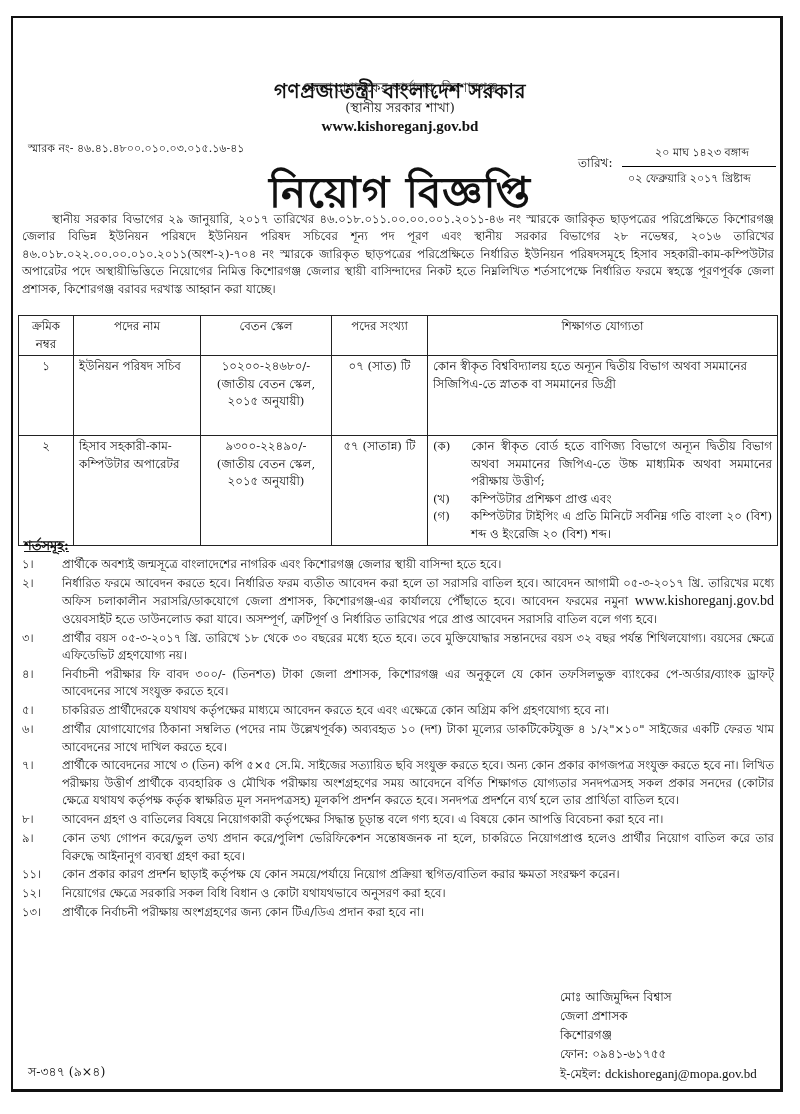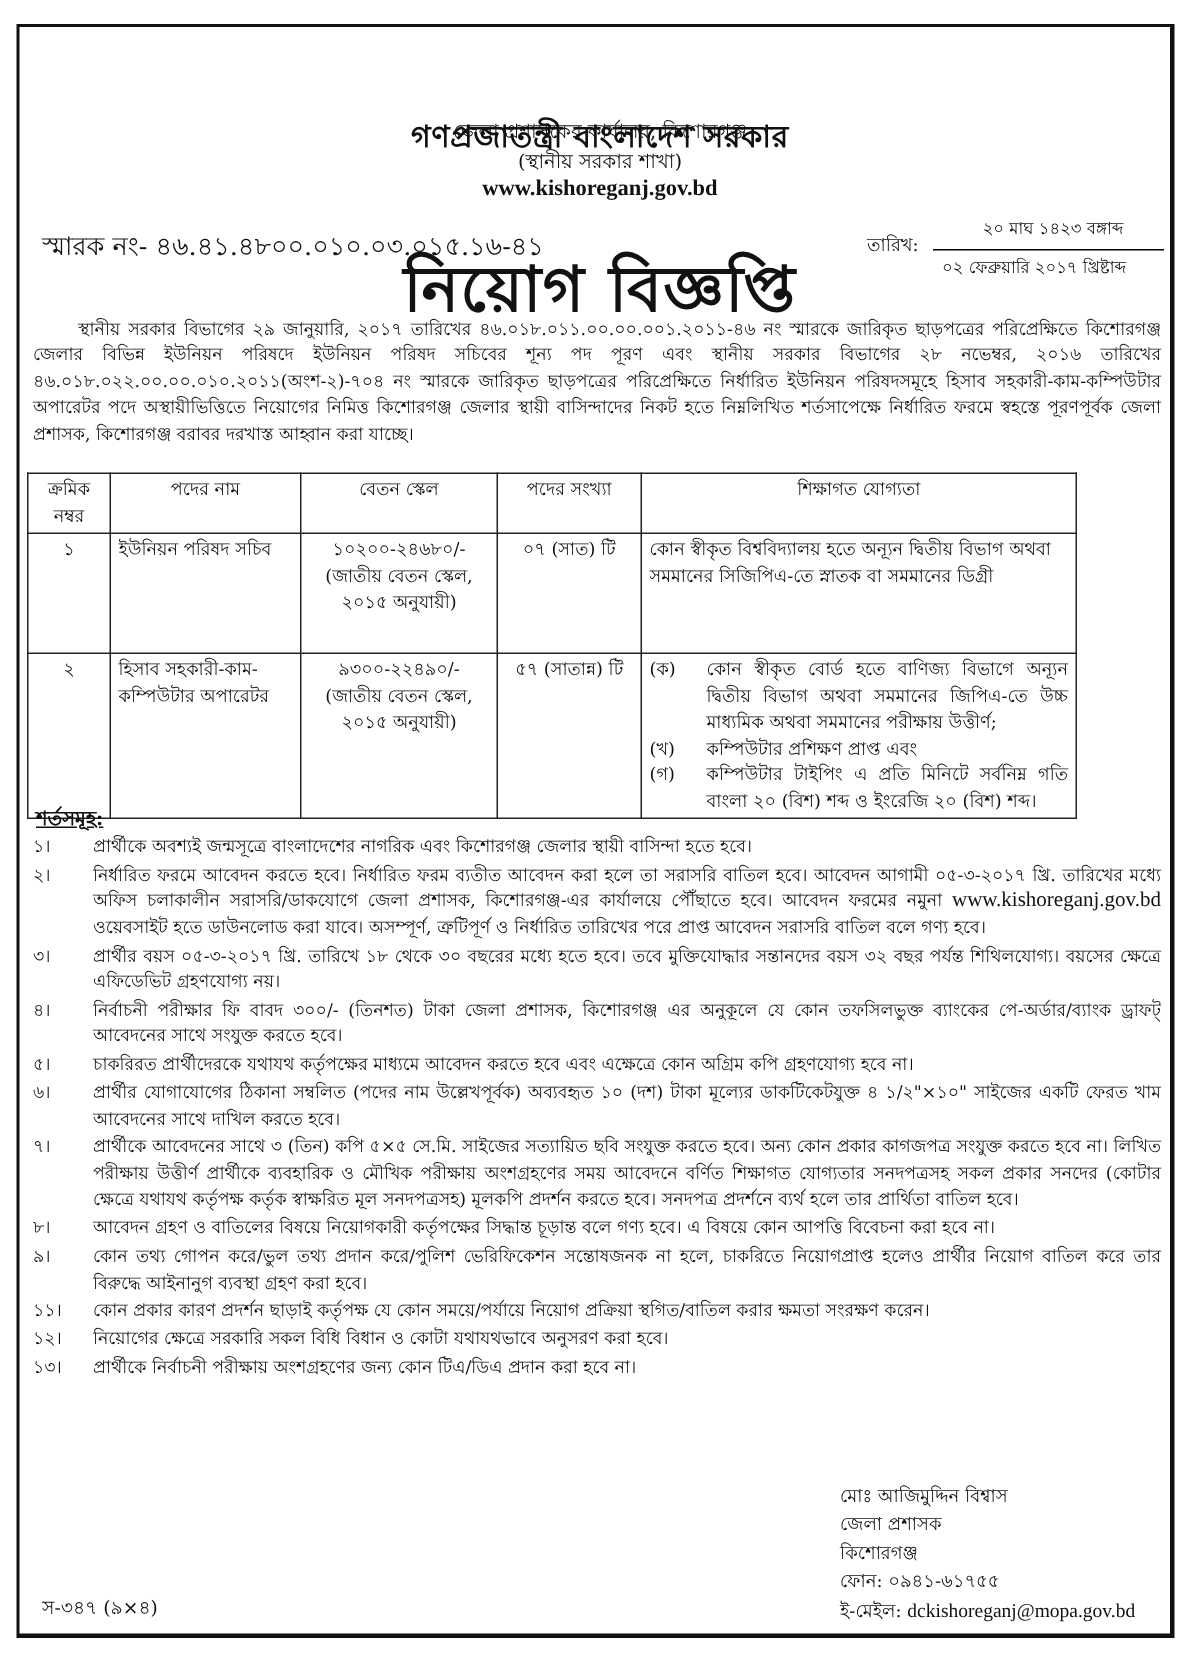--- a/index.html
+++ b/index.html
@@ -5,29 +5,29 @@
   html, body { margin: 0; padding: 0; background: #ffffff; }
   body { width: 800px; height: 1114px; position: relative; overflow: hidden;
          font-family: "DejaVu Serif", "Liberation Serif", serif; color: #111; }
   .frame { position: absolute; left: 11px; top: 16px; width: 772px; height: 1076px;
            border: 2px solid #111; border-right-width: 3px; border-bottom-width: 3px; box-sizing: border-box; }
   .center { text-align: center; position: absolute; left: 0; width: 800px; }
   .gov-title { top: 40px; font-size: 20px; font-weight: bold; letter-spacing: 0.5px; margin-top: 36px; }
   .office { top: 78px; font-size: 13px; }
   .branch { top: 98px; font-size: 13px; }
   .website { top: 118px; font-size: 15px; font-weight: bold; font-family: "Liberation Serif", serif; }
-  .memo { position: absolute; left: 28px; top: 151px; font-size: 17px; }
+  .memo { position: absolute; left: 28px; top: 140px; font-size: 11px; }
   .date-label { position: absolute; left: 578px; top: 154px; font-size: 12px; }
   .date-block { position: absolute; left: 622px; top: 144px; width: 154px; font-size: 11px; }
   .date-block .l1 { border-bottom: 1px solid #000000; padding: 0 0 3px 6px; text-align: center; }
   .date-block .l2 { padding: 3px 0 0 6px; }
   .notice-title { top: 160px; font-size: 42px; font-weight: bold; letter-spacing: 1px; }
   .intro { position: absolute; left: 22px; top: 211px; width: 752px; font-size: 11.6px; line-height: 17.4px;
            text-align: justify; text-indent: 30px; }
-  table.posts { position: absolute; left: 18px; top: 315px; width: 700px; border-collapse: collapse;
+  table.posts { position: absolute; left: 18px; top: 315px; width: 760px; border-collapse: collapse;
                 font-size: 11.8px; line-height: 17.5px; }
   table.posts th, table.posts td { border: 1px solid #222; vertical-align: top; padding: 2px 5px; }
   table.posts th { font-weight: normal; text-align: center; height: 30px; }
   .c-center { text-align: center; }
   .qual-list { list-style: none; margin: 0; padding: 0; }
   .qual-list li { display: flex; text-align: justify; }
   .qual-list .mk { flex: 0 0 38px; }
   .conditions-title { position: absolute; left: 24px; top: 536px; font-size: 13px; font-weight: bold;
                       text-decoration: underline; }
   .conditions { position: absolute; left: 22px; top: 556px; width: 752px; font-size: 11.6px; line-height: 17.4px; }

